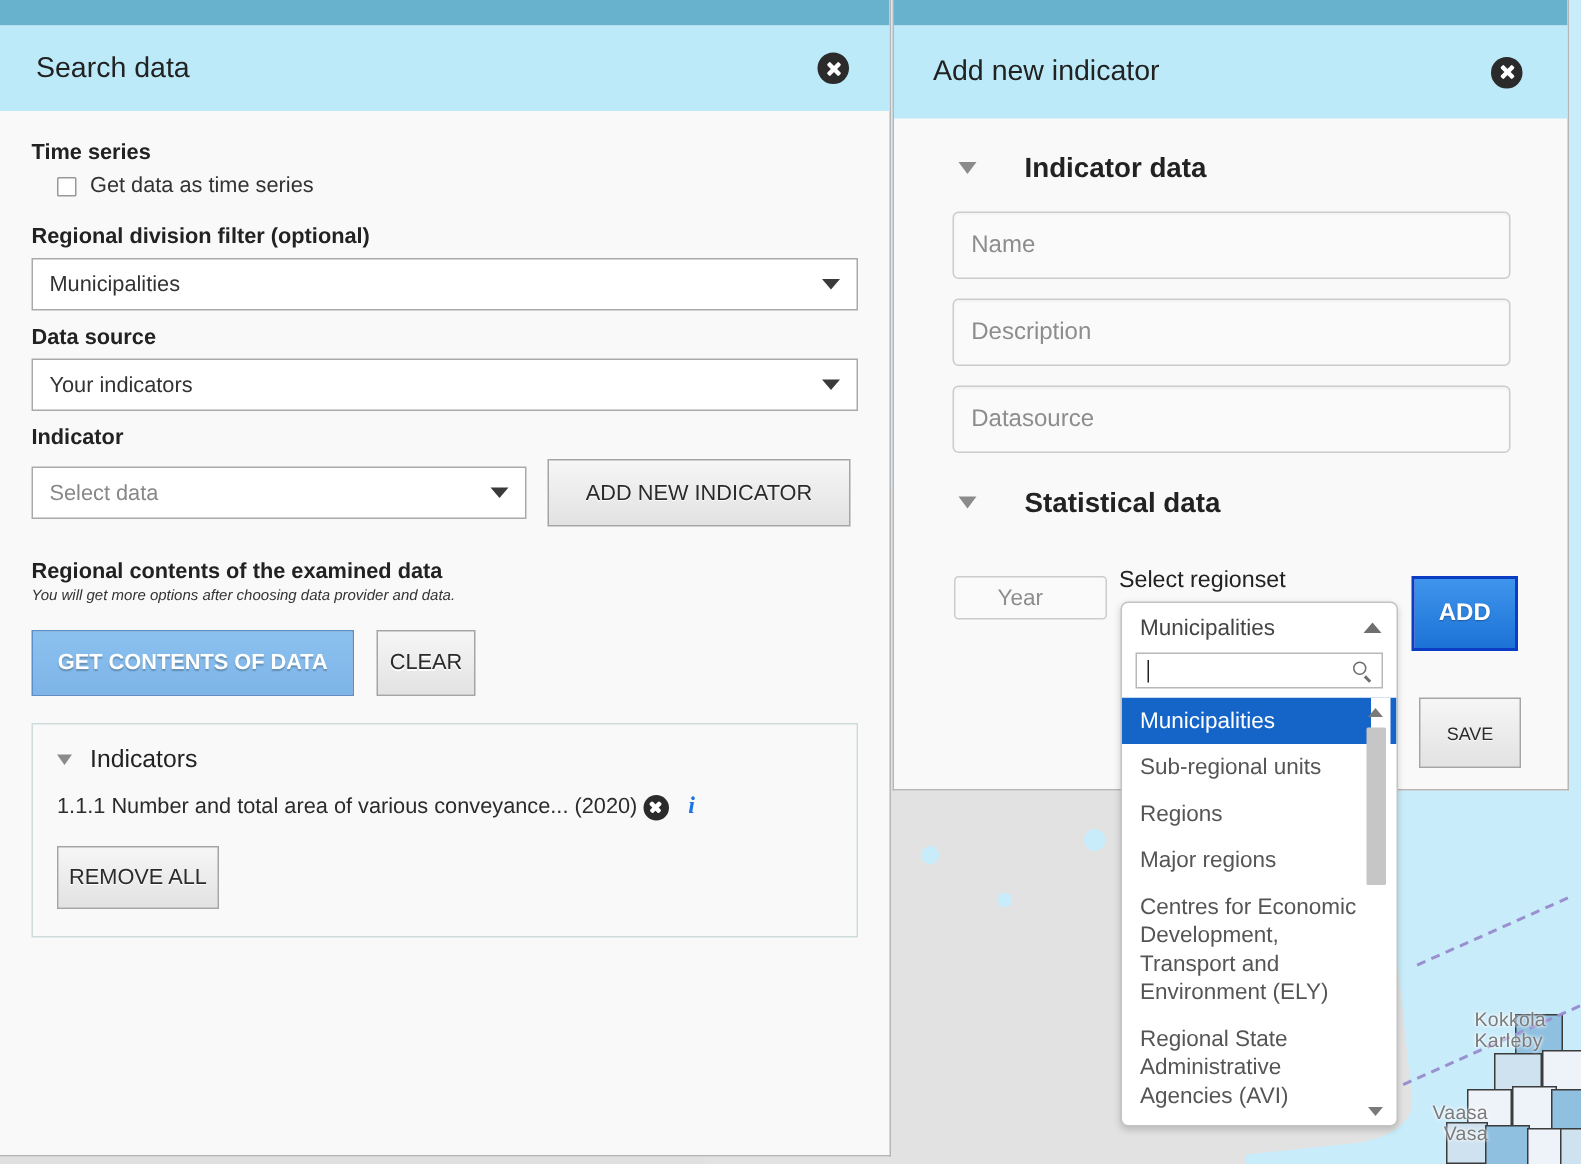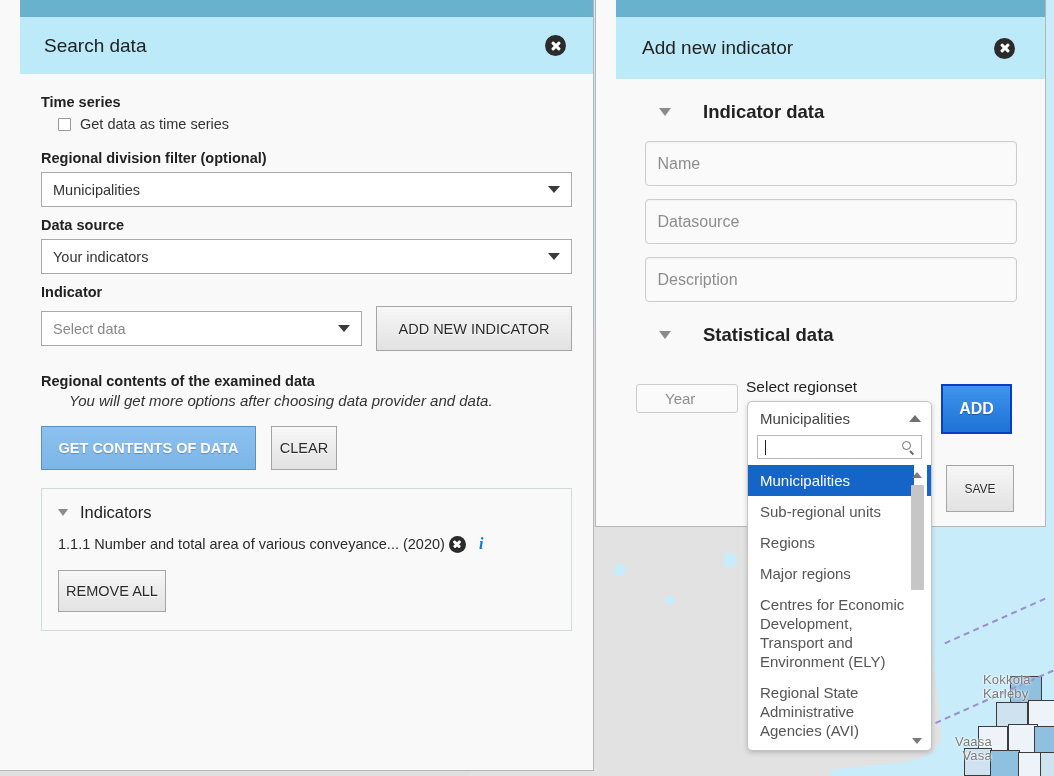--- a/index.html
+++ b/index.html
@@ -80,21 +80,20 @@
     transform: rotate(-24deg);
   }
 
   
   .panel {
     position: absolute;
     background: #f9f9f9;
     border: 1px solid #b6b6b6;
     box-sizing: border-box;
     overflow: hidden;
-    padding-left: 20px;
   }
   .panel-topstrip {
     height: 17px;
     background: #69b2cd;
     width: 100%;
     box-sizing: border-box;
   }
   .panel-header {
     background: #bceaf9;
     display: flex;
@@ -203,23 +202,22 @@
     font-weight: bold;
     cursor: pointer;
     box-sizing: border-box;
     text-align: center;
     text-shadow: 0 1px 1px rgba(0,0,0,0.25);
   }
   .hint-title {
     font-size: 14.5px; font-weight: bold; color: #222;
   }
   .hint-sub {
-    font-size: 15px; font-style: italic; color: #333;
+    font-size: 10px; font-style: italic; color: #333;
     margin-top: 3px;
-    margin-left: 28px;
   }
   .indicators-box {
     border: 1px solid #cfdcdc;
     background: #f9f9f9;
     box-sizing: border-box;
     padding: 14px 16px 18px 16px;
   }
   .collapse-head {
     display: flex; align-items: center;
     gap: 12px;
@@ -576,22 +574,22 @@
     <div class="close-btn"></div>
   </div>
 
   <div id="right-body">
     <div class="rp-section-head">
       <span class="rp-tri"></span>
       <span class="rp-section-title">Indicator data</span>
     </div>
 
     <div class="rp-input" style="margin-top:18px;">Name</div>
+    <div class="rp-input">Description</div>
     <div class="rp-input">Datasource</div>
-    <div class="rp-input">Description</div>
 
     <div class="rp-section-head" style="margin-top:22px;">
       <span class="rp-tri"></span>
       <span class="rp-section-title">Statistical data</span>
     </div>
   </div>
 </div>
 
 <div id="year-input">Year</div>
 

